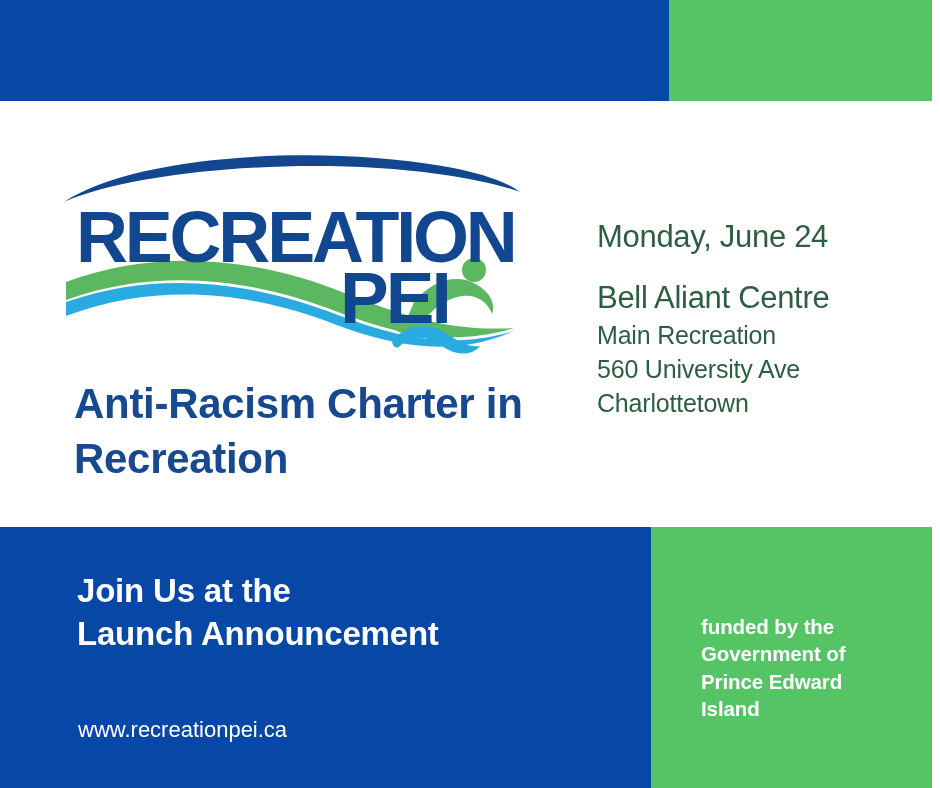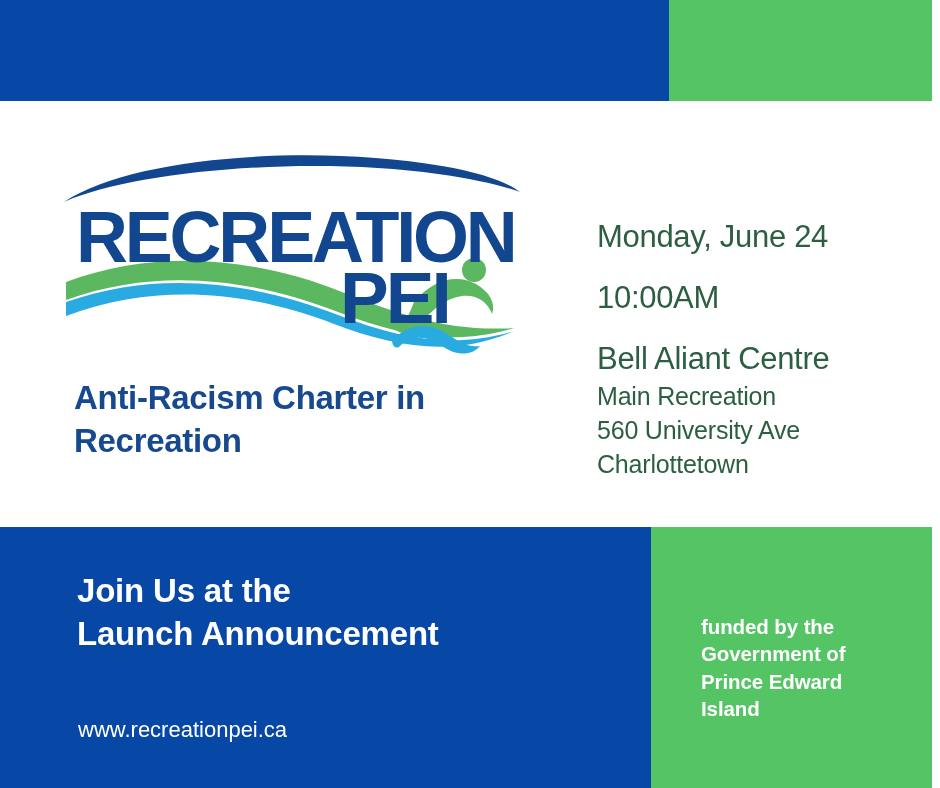--- a/index.html
+++ b/index.html
@@ -96,21 +96,21 @@
     color: #12478F;
     white-space: nowrap;
   }
 
   
   .headline {
     position: absolute;
     left: 74px;
     top: 377px;
     width: 500px;
-    font-size: 33px;
+    font-size: 42px;
     font-weight: bold;
     line-height: 1.30;
     letter-spacing: -0.3px;
     color: #16498E;
   }
 
   
   .event-details {
     position: absolute;
     left: 597px;
@@ -206,21 +206,20 @@
     <div class="logo-pei">PEI</div>
   </div>
 
   <div class="headline">
     <div>Anti-Racism Charter in</div>
     <div>Recreation</div>
   </div>
 
   <div class="event-details">
     <div class="event-line-lg">Monday, June 24</div>
-    <div class="event-line-lg">10:00AM</div>
     <div class="event-line-lg">Bell Aliant Centre</div>
     <div class="event-line-sm">Main Recreation</div>
     <div class="event-line-sm">560 University Ave</div>
     <div class="event-line-sm">Charlottetown</div>
   </div>
 
   <div class="join-us">
     <div>Join Us at the</div>
     <div>Launch Announcement</div>
   </div>

